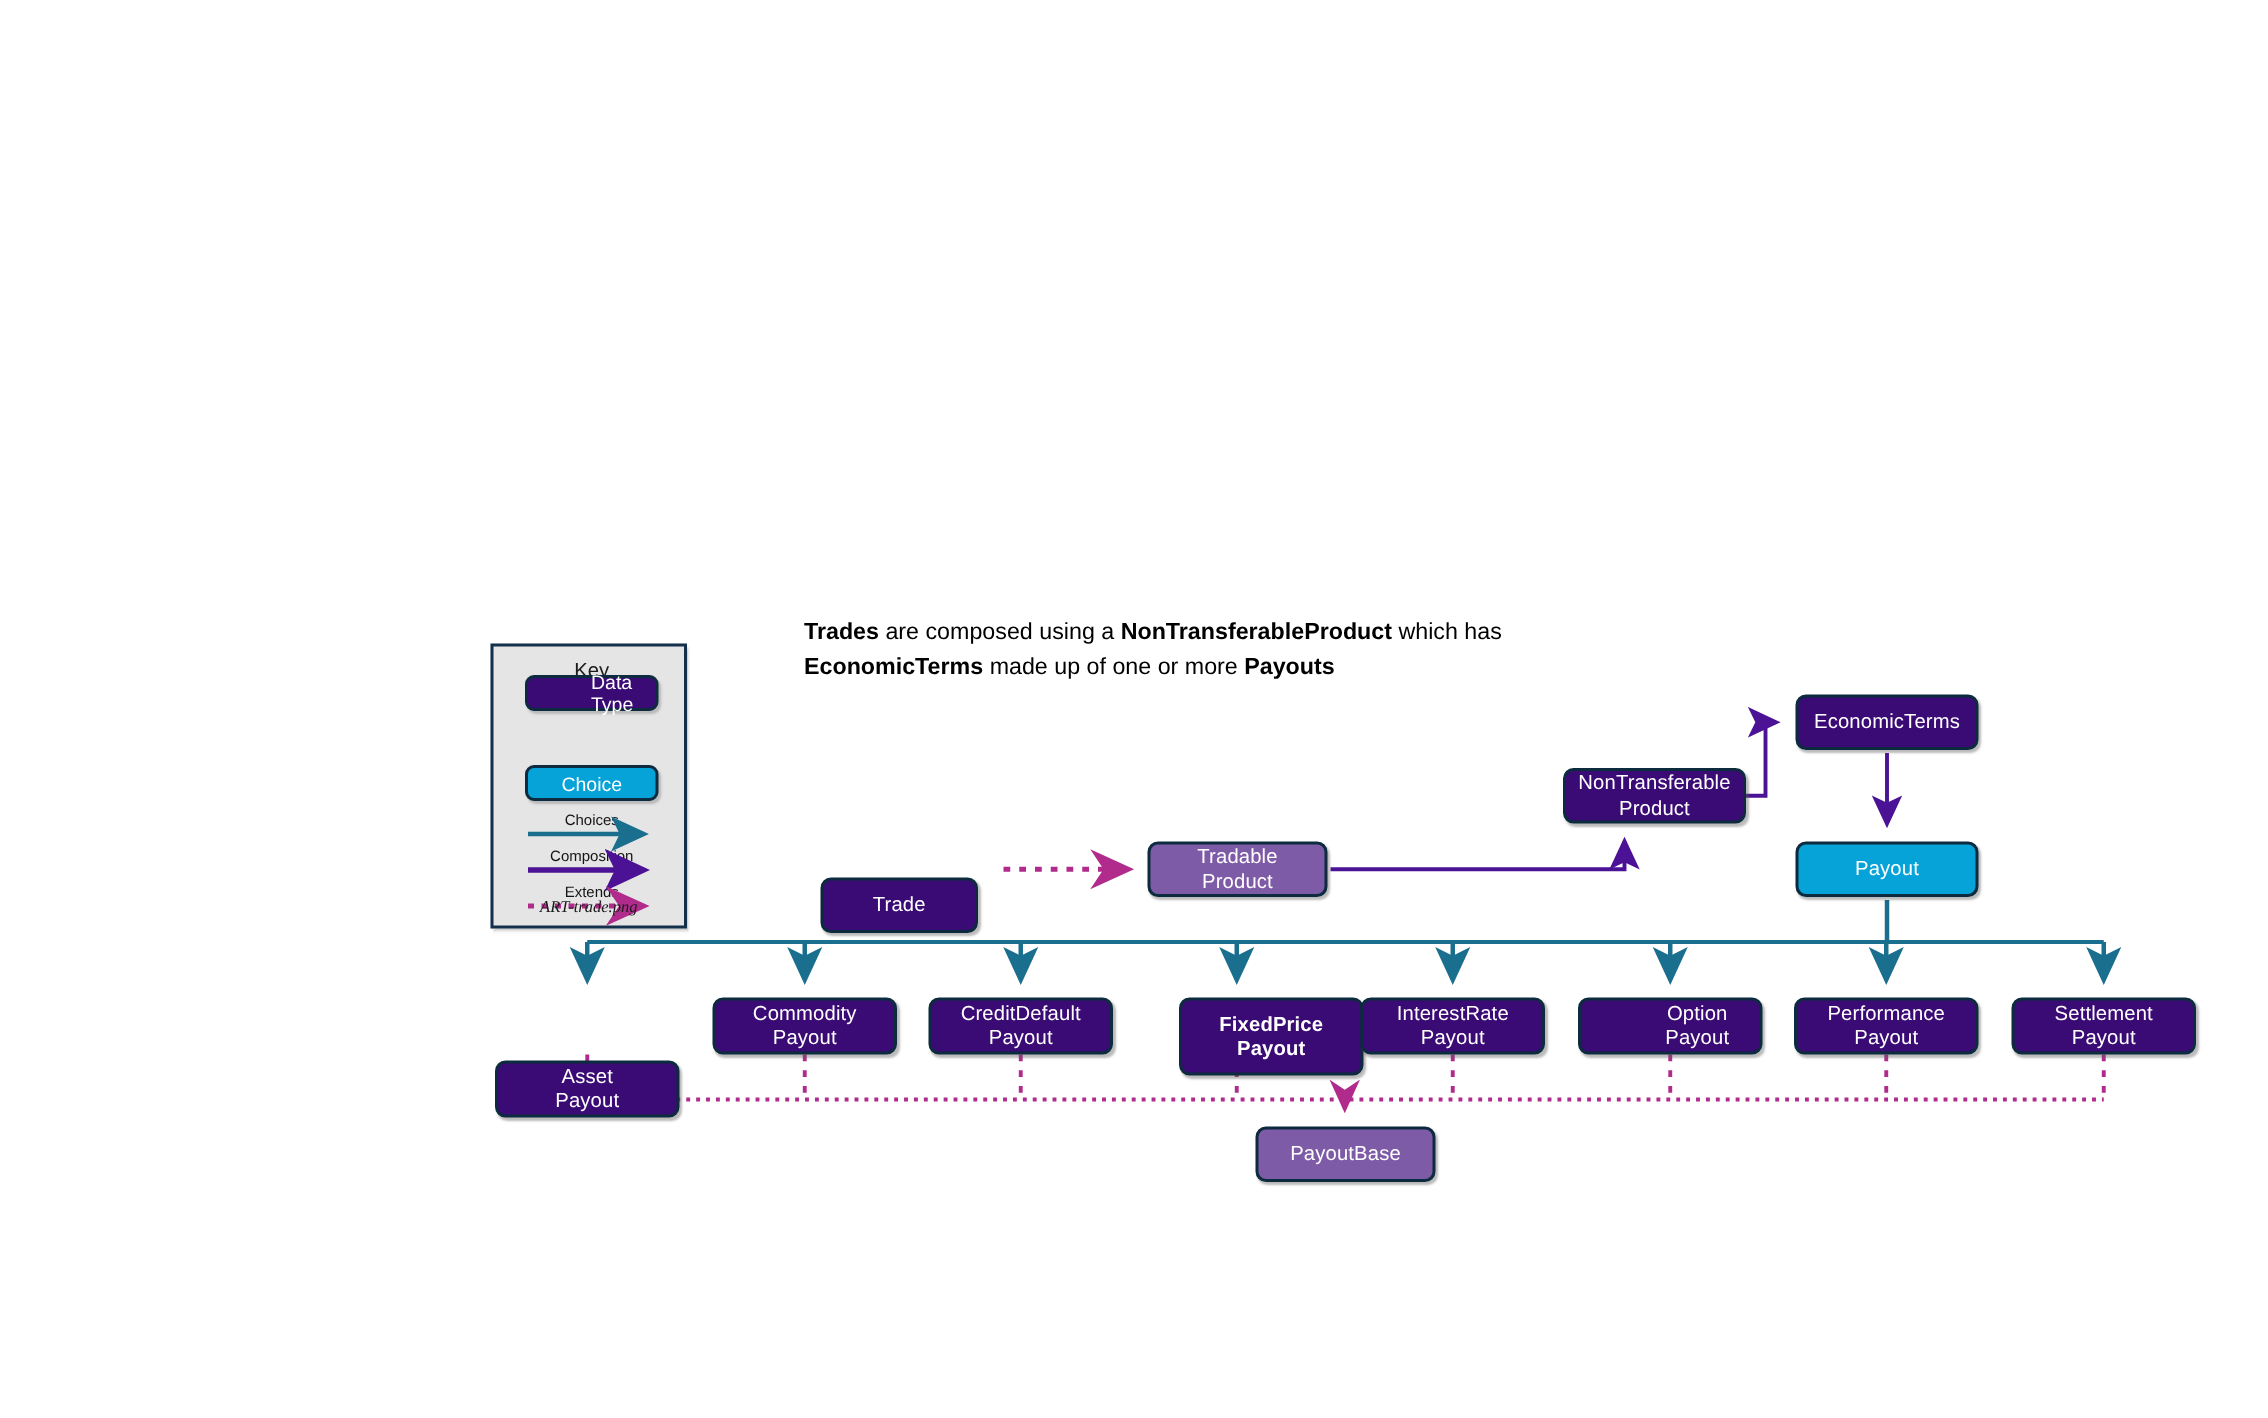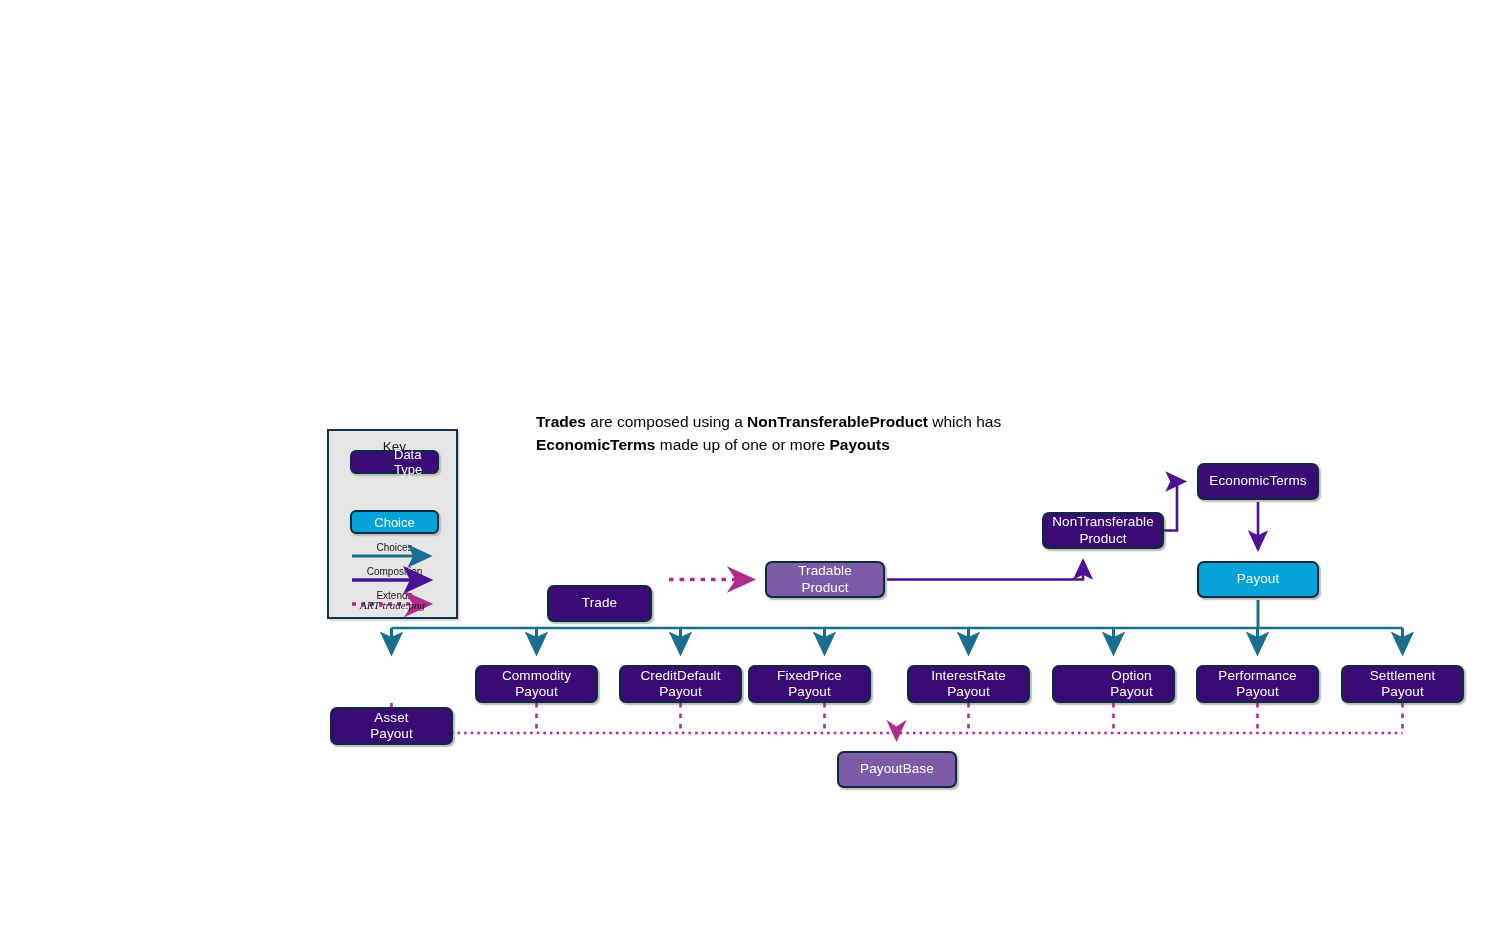--- a/index.html
+++ b/index.html
@@ -235,21 +235,21 @@
       <div class="node datatype" style="left: 1022px; top: 512px; width: 122px; height: 37px; margin-left: 20px;"><span>NonTransferable
 Product</span></div>
       <div class="node datatype" style="left: 1197px; top: 463px; width: 122px; height: 37px;"><span>EconomicTerms</span></div>
       <div class="node choice" style="left: 1197px; top: 561px; width: 122px; height: 37px;"><span>Payout</span></div>
       <div class="node datatype" style="left: 330px; top: 665px; width: 123px; height: 38px; margin-top: 42px;"><span>Asset
 Payout</span></div>
       <div class="node datatype" style="left: 475px; top: 665px; width: 123px; height: 38px;"><span>Commodity
 Payout</span></div>
       <div class="node datatype" style="left: 619px; top: 665px; width: 123px; height: 38px;"><span>CreditDefault
 Payout</span></div>
-      <div class="node datatype" style="left: 748px; top: 665px; width: 123px; height: 38px;"><span>FixedPrice
+      <div class="node datatype" style="left: 786px; top: 665px; width: 123px; height: 52px; font-weight: bold;"><span>FixedPrice
 Payout</span></div>
       <div class="node datatype" style="left: 907px; top: 665px; width: 123px; height: 38px; align-items: center;"><span>InterestRate
 Payout</span></div>
       <div class="node datatype" style="left: 1052px; top: 665px; width: 123px; height: 38px; padding-left: 40px;"><span>Option
 Payout</span></div>
       <div class="node datatype" style="left: 1196px; top: 665px; width: 123px; height: 38px; text-align: center;"><span>Performance
 Payout</span></div>
       <div class="node datatype" style="left: 1341px; top: 665px; width: 123px; height: 38px;"><span>Settlement
 Payout</span></div>
       <div class="node abstract" style="left: 837px; top: 751px; width: 120px; height: 37px;"><span>PayoutBase</span></div>

